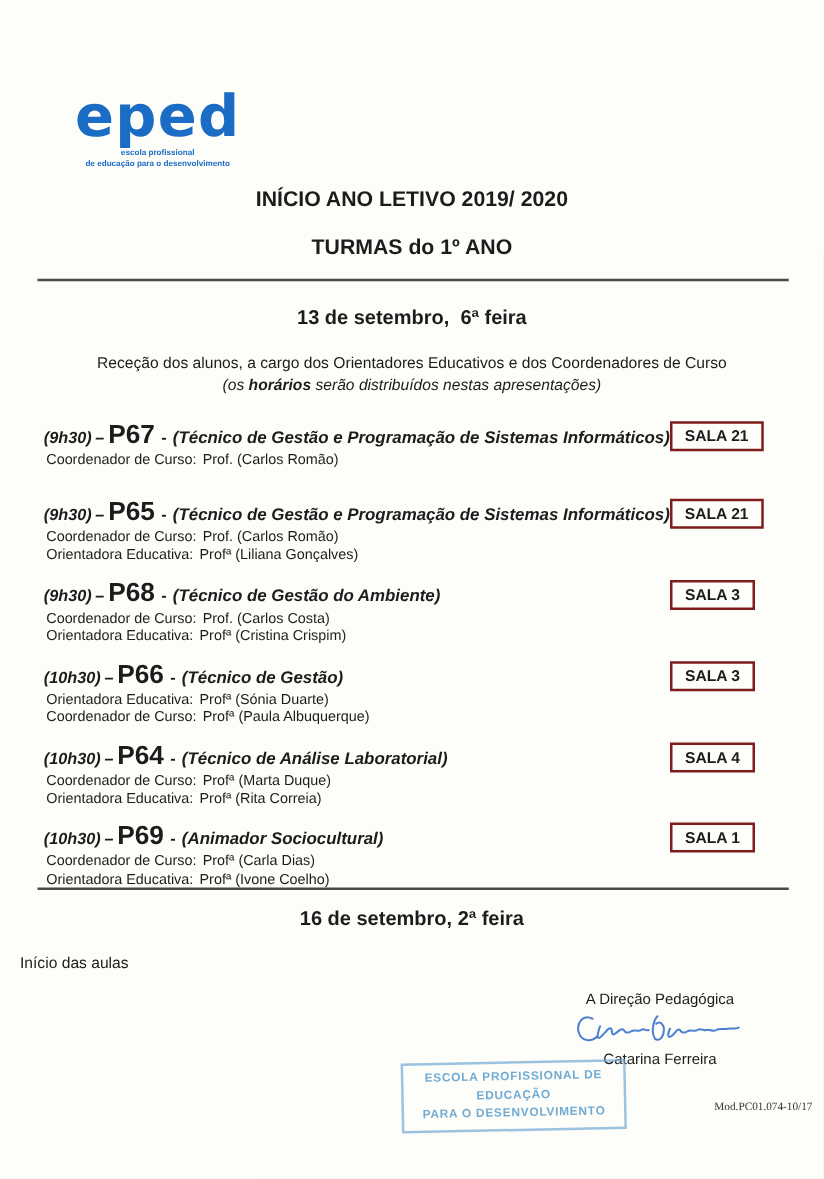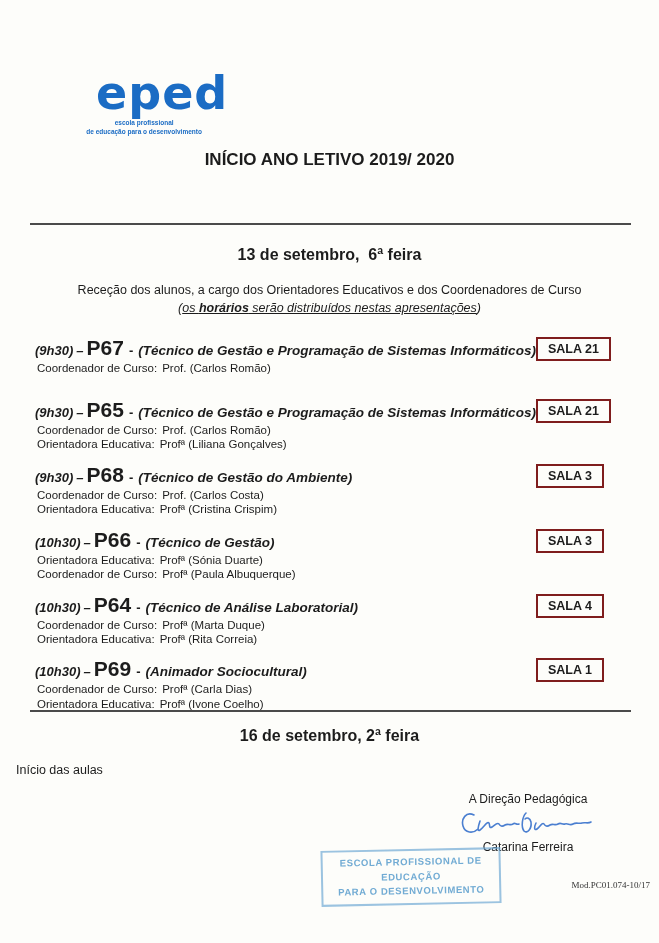--- a/index.html
+++ b/index.html
@@ -9,42 +9,42 @@
     margin:0 auto;
     background:#fdfdfa;
     font-family:"Liberation Sans", sans-serif;
     color:#1c1c1c;
     overflow:hidden;
   }
   
   .logo{position:absolute;left:60px;top:70px;text-align:center;}
   .logo-text{
     color:#1b6cc4;font-weight:bold;font-size:46px;line-height:1;
-    letter-spacing:1px;font-family:"DejaVu Sans", sans-serif;margin-left:36px;
+    letter-spacing:1px;font-family:"DejaVu Sans", sans-serif;
   }
   .logo-tagline{
     color:#1b6cc4;font-size:6.5px;font-weight:bold;line-height:1.4;margin-top:2px;
   }
   
   .title-block{position:absolute;top:150px;left:0;right:0;text-align:center;}
   .doc-title{font-size:17px;font-weight:bold;white-space:pre-wrap;}
   .doc-subtitle{font-size:17px;font-weight:bold;margin-top:18px;white-space:pre-wrap;}
   .rule{position:absolute;left:30px;width:601px;border-top:2px solid #4a4a4a;height:0;}
   .rule-1{top:223px;}
   .rule-2{top:710px;}
   
   .date-heading{
     position:absolute;left:0;right:0;text-align:center;
     font-size:16px;font-weight:bold;white-space:pre-wrap;
   }
   .date-1{top:246px;}
   .date-2{top:727px;}
   .intro{position:absolute;top:281px;left:0;right:0;text-align:center;font-size:12.5px;line-height:1.45;}
   .intro-note{font-style:italic;}
-  .intro-note .u{text-decoration:underline;}
+  .intro-note .u{}
   .intro-note .b{font-weight:bold;}
   .start-text{position:absolute;top:763px;left:0;right:0;text-align:left;font-size:12.5px;padding-left:16px;}
   
   .entries{position:absolute;top:336px;left:35px;width:569px;}
   .entry{display:flex;justify-content:space-between;align-items:flex-start;margin-bottom:11px;min-height:51px;}
   .entry-head{line-height:1.1;margin-bottom:2px;white-space:nowrap;}
   .entry-head .time{font-size:13px;font-weight:bold;font-style:italic;}
   .entry-head .dash{font-size:13px;font-weight:bold;font-style:italic;margin:0 3px;}
   .entry-head .code{font-size:21px;font-weight:bold;}
   .entry-head .sep{font-size:13px;font-weight:bold;margin:0 5px;}
@@ -83,20 +83,21 @@
   <div class="logo">
     <div class="logo-text">eped</div>
     <div class="logo-tagline">
       <div>escola profissional</div>
       <div>de educação para o desenvolvimento</div>
     </div>
   </div>
 
   <div class="title-block">
     <div class="doc-title">INÍCIO ANO LETIVO 2019/ 2020</div>
+    <div class="doc-subtitle">TURMAS do 1º ANO</div>
   </div>
 
   <div class="rule rule-1"></div>
 
   <div class="date-heading date-1">13 de setembro,  6ª feira</div>
 
   <div class="intro">
     <div>Receção dos alunos, a cargo dos Orientadores Educativos e dos Coordenadores de Curso</div>
     <div class="intro-note"><span>(</span><span class="u">os </span><span class="u b">horários</span><span class="u"> serão distribuídos nestas apresentações</span><span>)</span></div>
   </div>

